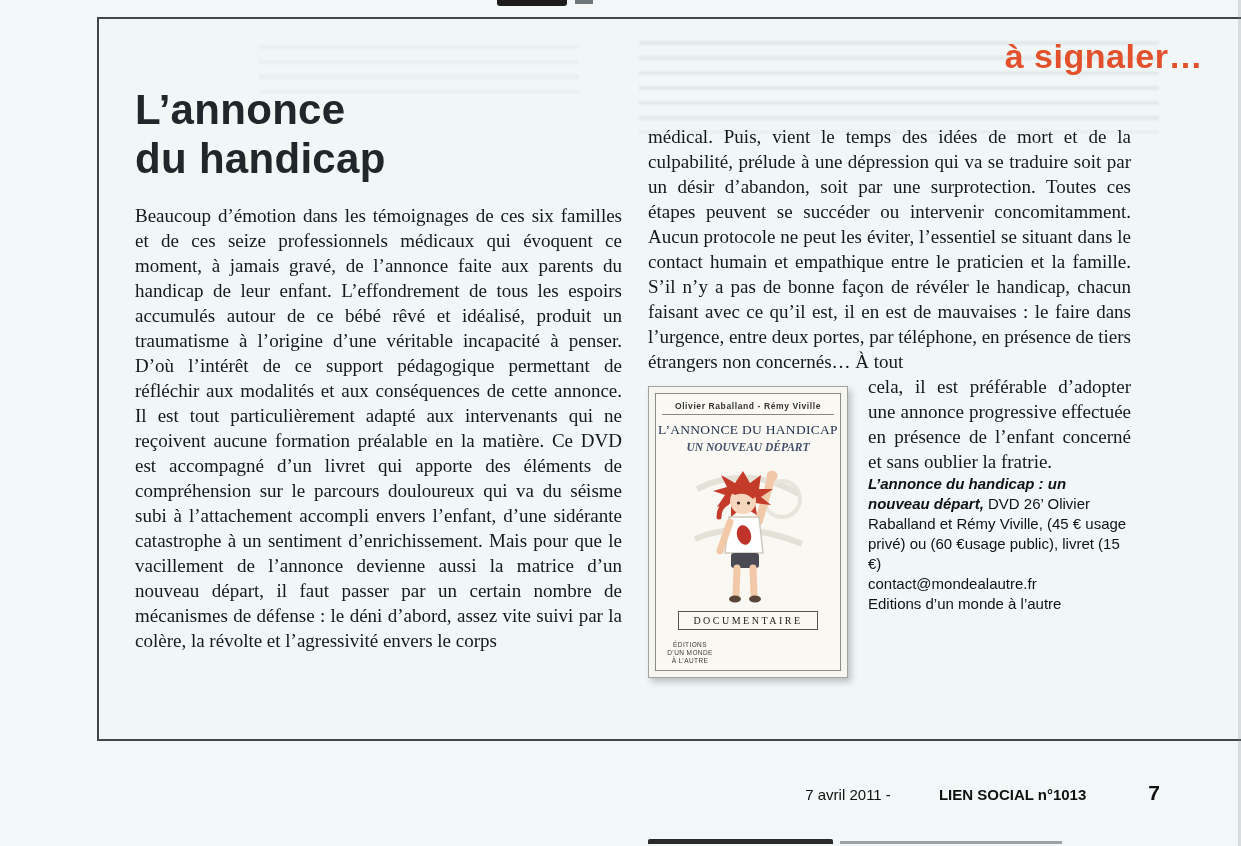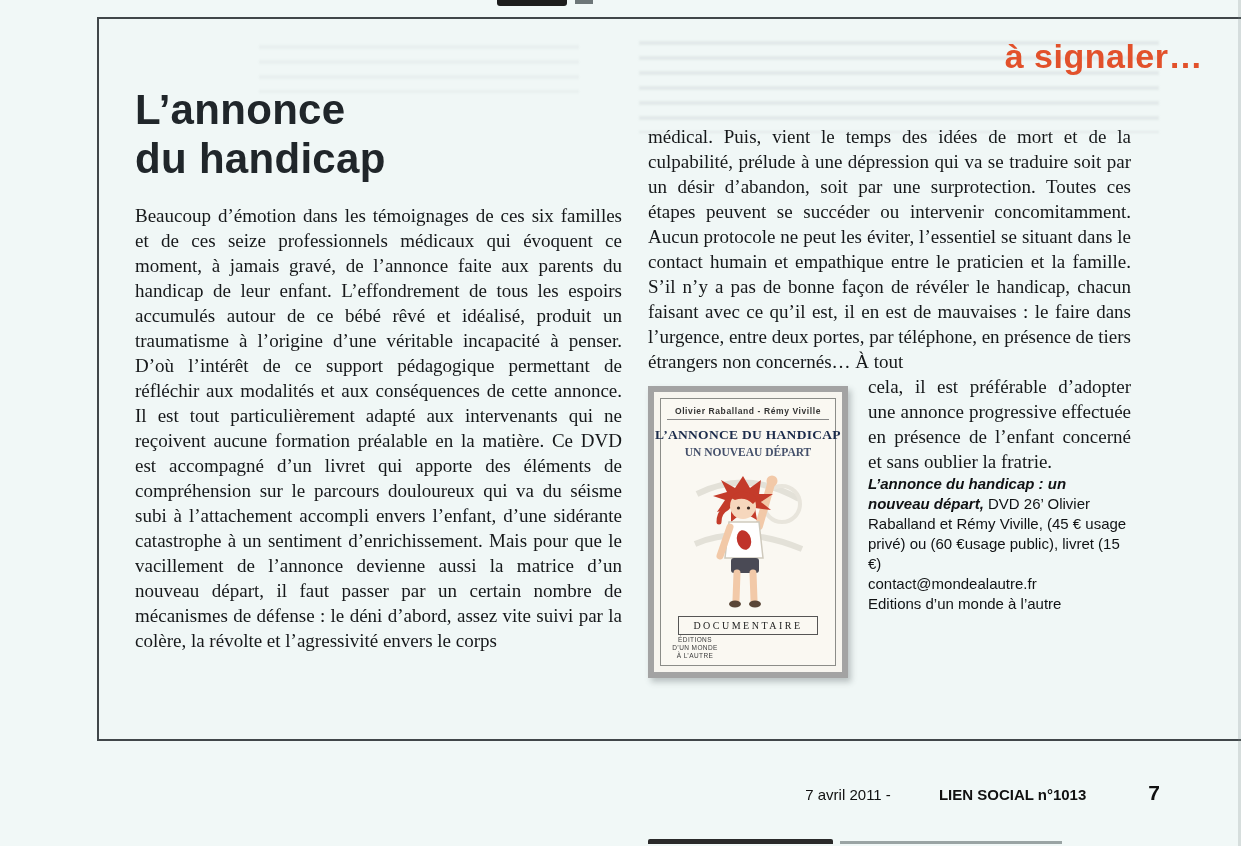--- a/index.html
+++ b/index.html
@@ -72,21 +72,21 @@
     -webkit-hyphens: auto;
   }
   .col-right > .body-text:first-child { margin-top: 43px; }
 
   
   .dvd-cover {
     float: left;
     width: 200px; height: 292px;
     margin: 12px 20px 10px 0;
     background: #f7f5ef;
-    border: 6px solid #a3a3a3;
+    border: 1px solid #a3a3a3;
     box-shadow: 3px 4px 6px rgba(60,70,72,0.30);
     padding: 6px;
   }
   .dvd-inner {
     width: 100%; height: 100%;
     border: 1px solid #8b8c88;
     background: #faf8f2;
     display: flex;
     flex-direction: column;
     align-items: center;
@@ -100,29 +100,30 @@
     letter-spacing: 0.6px;
     color: #333;
     border-bottom: 1px solid #888;
     padding-bottom: 3px;
     width: 100%;
     text-align: center;
     white-space: nowrap;
   }
   .dvd-title {
     margin-top: 7px;
-    font-weight: bold;
+    font-weight: normal;
     font-size: 13.5px;
     letter-spacing: 0.3px;
     color: #1b2b4b;
     text-align: center;
     white-space: nowrap;
   }
   .dvd-subtitle {
     margin-top: 3px;
+    font-style: italic;
     font-weight: bold;
     font-size: 11.5px;
     color: #44506b;
     text-align: left;
   }
   .dvd-illustration { margin: 6px auto 2px auto; display: block; }
   .dvd-genre {
     margin-top: 2px;
     border: 1px solid #555;
     padding: 3px 14px;

